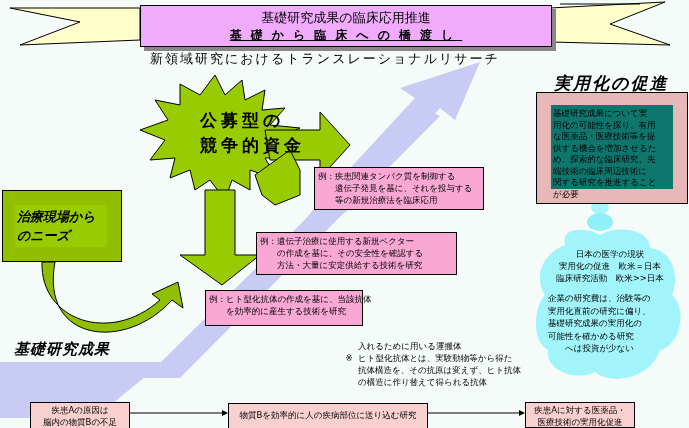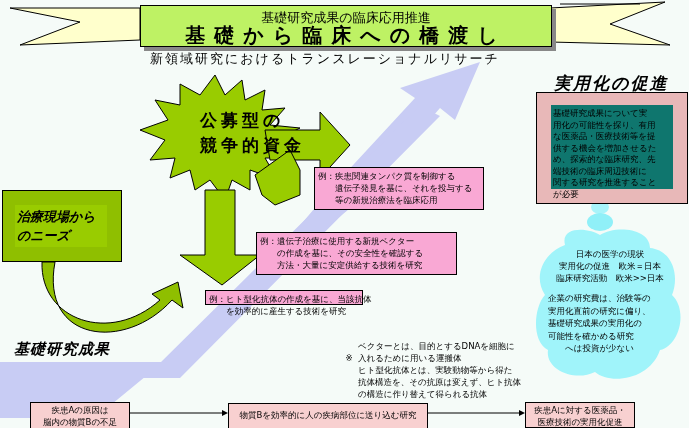--- a/index.html
+++ b/index.html
@@ -1,37 +1,37 @@
 <!DOCTYPE html>
 <html><head>
 <meta charset="utf-8">
 <style>
   html, body { margin:0; padding:0; }
   body { width:689px; height:428px; background:#f5fbf8; position:relative; overflow:hidden;
          font-family:"DejaVu Sans", sans-serif; color:#000; }
   .abs { position:absolute; }
   svg.bg { position:absolute; left:0; top:0; }
-  .banner { left:140px; top:5px; width:410px; height:40px; background:#bef264; border:1px solid #000;
+  .banner { left:140px; top:5px; width:410px; height:40px; background:#f0abfc; border:1px solid #000;
             box-shadow:4px 4px 0 #888; text-align:center; }
   .banner .t1 { font-size:13px; line-height:17px; margin-top:3px; }
-  .banner .t2 { font-size:20px; font-weight:bold; letter-spacing:9px; line-height:18px; }
+  .banner .t2 { font-size:12px; font-weight:bold; letter-spacing:9px; line-height:18px;text-decoration:underline; }
   .subtitle { left:150px; top:50px; font-size:13px; letter-spacing:2px; }
   .burst-label { left:200px; top:108px; font-size:17px; font-weight:bold; letter-spacing:4px; line-height:25px; }
   .needs-box { left:2px; top:190px; width:118px; height:70px; background:#8fbf00; border:1px solid #000; }
   .needs-inner { position:absolute; left:12px; top:14px; width:92px; height:42px; background:#99cc00;
                  font-size:13px; font-weight:bold; font-style:italic; line-height:19px; padding:2px 0 0 2px; box-sizing:border-box; }
   .basic-label { left:14px; top:340px; font-size:15px; font-weight:bold; font-style:italic; letter-spacing:1px; }
   .practical { left:554px; top:72px; font-size:17px; font-weight:bold; font-style:italic; letter-spacing:2px; }
   .pink { left:536px; top:92px; width:150px; height:110px; background:#e8b8b8; border:1px solid #000; }
   .pink-inner { position:absolute; left:14px; top:12px; width:122px; height:84px; background:#0f766e;
                 font-size:8.5px; line-height:11.5px; padding:3px 0 0 2px; box-sizing:border-box; }
   .ex { background:#f9a8d4; border:1px solid #000; font-size:8.5px; line-height:12px; padding:2px 3px; box-sizing:border-box; white-space:pre; }
   .ex1 { left:314px; top:167px; width:170px; height:43px; }
   .ex2 { left:256px; top:232px; width:201px; height:43px; }
-  .ex3 { left:205px; top:290px; width:158px; height:15px; }
+  .ex3 { left:205px; top:290px; width:158px; height:36px; }
   .cloud-text { left:540px; top:248px; width:140px; font-size:8.5px; line-height:12px; text-align:center; }
   .cloud-text2 { left:548px; top:292px; width:135px; font-size:8.5px; line-height:12.5px; }
   .note { left:340px; top:340px; font-size:8.5px; line-height:12px; white-space:pre; }
   .flow { background:#f8d0d0; border:1px solid #000; font-size:8.5px; line-height:12px; text-align:center; box-sizing:border-box; }
   .flow1 { left:30px; top:402px; width:100px; height:42px; padding-top:1px; }
   .flow2 { left:228px; top:403px; width:200px; height:32px; padding-top:5px; }
   .flow3 { left:525px; top:402px; width:110px; height:26px; padding-top:1px; }
 </style>
 </head>
 <body>
@@ -112,21 +112,21 @@
 <div class="abs cloud-text2" id="cloud-comment">
     <div>企業の研究費は、治験等の</div>
     <div>実用化直前の研究に偏り、</div>
     <div>基礎研究成果の実用化の</div>
     <div>可能性を確かめる研究</div>
     <div>　　へは投資が少ない</div>
   </div>
 
 <div class="abs note">
   <span>※</span>
-  <div id="note-lines" style="position:absolute;left:18px;top:0;"><div>ベクターとは、目的とするDNAを細胞に</div><div>入れるために用いる運搬体</div><div>ヒト型化抗体とは、実験動物等から得た</div><div>抗体構造を、その抗原は変えず、ヒト抗体</div><div>の構造に作り替えて得られる抗体</div></div>
+  <div id="note-lines" style="position:absolute;left:18px;top:0;"><div>入れるために用いる運搬体</div><div>ヒト型化抗体とは、実験動物等から得た</div><div>抗体構造を、その抗原は変えず、ヒト抗体</div><div>の構造に作り替えて得られる抗体</div></div>
 </div>
 
 <div class="abs flow flow1" id="flow0">
     <div>疾患Aの原因は</div>
     <div>脳内の物質Bの不足</div>
   </div>
 <div class="abs flow flow2" id="flow1">
     <div>物質Bを効率的に人の疾病部位に送り込む研究</div>
   </div>
 <div class="abs flow flow3" id="flow2">

